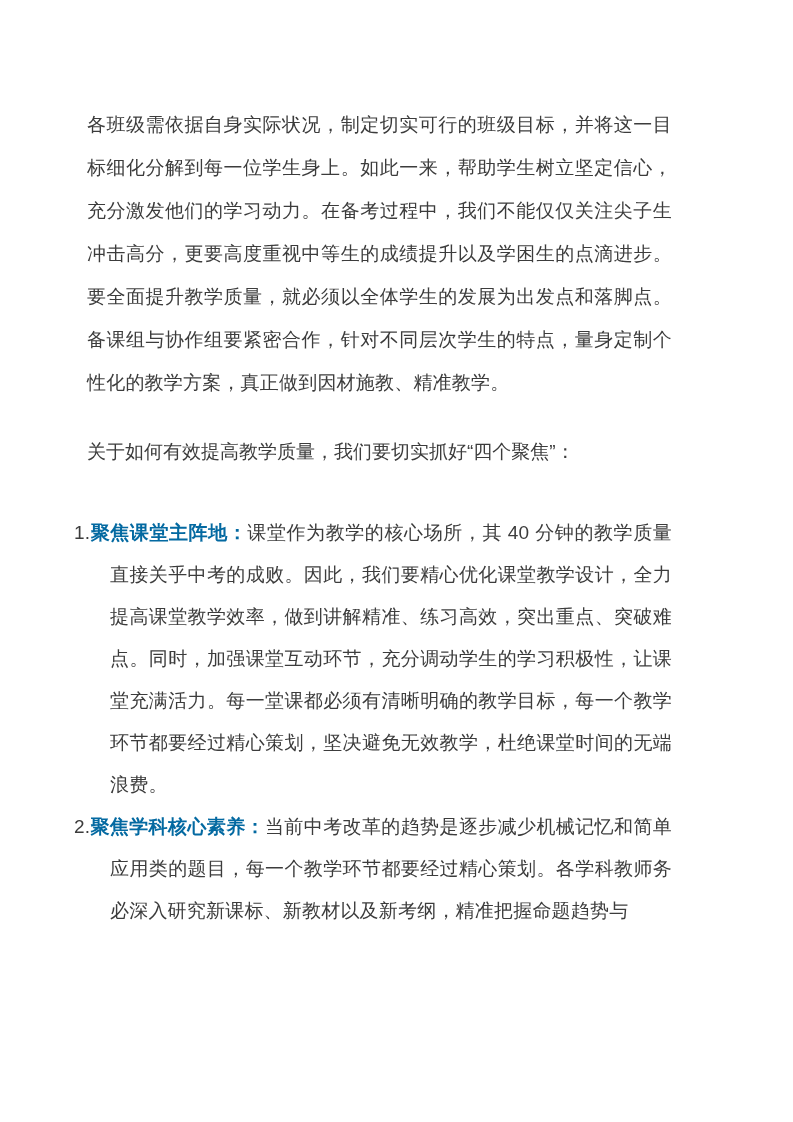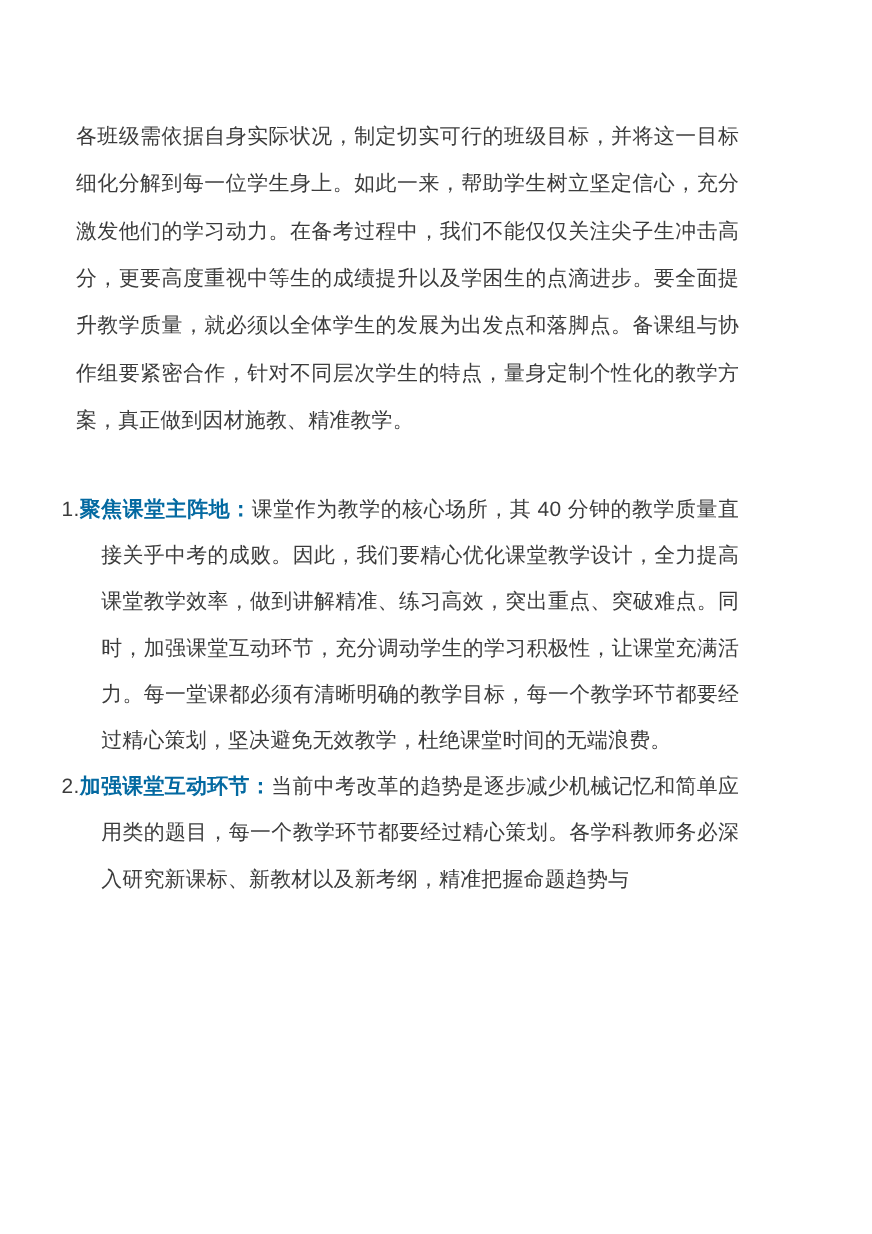--- a/index.html
+++ b/index.html
@@ -8,21 +8,21 @@
     background: #ffffff;
   }
   .page {
     position: relative;
     width: 793px;
     height: 946px;
     margin: 0 auto;
     background: #ffffff;
     overflow: hidden;
     box-sizing: border-box;
-    padding: 103px 121px 0 69px;
+    padding: 103px 121px 0 87px;
     font-family: "Liberation Sans", "DejaVu Sans", sans-serif;
     color: #3c3c3c;
   }
   .body-paragraph {
     margin: 0;
     font-size: 19px;
     line-height: 43px;
     text-align: justify;
     text-justify: inter-ideograph;
     letter-spacing: 0.2px;
@@ -58,22 +58,23 @@
   }
 </style>
 </head>
 <body>
 
 <div class="page">
 
   <p class="body-paragraph">各班级需依据自身实际状况，制定切实可行的班级目标，并将这一目标细化分解到每一位学生身上。如此一来，帮助学生树立坚定信心，充分激发他们的学习动力。在备考过程中，我们不能仅仅关注尖子生冲击高分，更要高度重视中等生的成绩提升以及学困生的点滴进步。要全面提升教学质量，就必须以全体学生的发展为出发点和落脚点。备课组与协作组要紧密合作，针对不同层次学生的特点，量身定制个性化的教学方案，真正做到因材施教、精准教学。</p>
 
 
+  <p class="intro-paragraph">关于如何有效提高教学质量，我们要切实抓好“四个聚焦”：</p>
 
   <div class="focus-list">
 
     <p class="focus-item"><span class="item-number">1.</span><span class="item-label">聚焦课堂主阵地：</span><span class="item-text">课堂作为教学的核心场所，其 40 分钟的教学质量直接关乎中考的成败。因此，我们要精心优化课堂教学设计，全力提高课堂教学效率，做到讲解精准、练习高效，突出重点、突破难点。同时，加强课堂互动环节，充分调动学生的学习积极性，让课堂充满活力。每一堂课都必须有清晰明确的教学目标，每一个教学环节都要经过精心策划，坚决避免无效教学，杜绝课堂时间的无端浪费。</span></p>
 
-    <p class="focus-item"><span class="item-number">2.</span><span class="item-label">加强课堂互动环节：</span><span class="item-text">当前中考改革的趋势是逐步减少机械记忆和简单应用类的题目，每一个教学环节都要经过精心策划。各学科教师务必深入研究新课标、新教材以及新考纲，精准把握命题趋势与</span></p>
+    <p class="focus-item"><span class="item-number">2.</span><span class="item-label">聚焦学科核心素养：</span><span class="item-text">当前中考改革的趋势是逐步减少机械记忆和简单应用类的题目，每一个教学环节都要经过精心策划。各学科教师务必深入研究新课标、新教材以及新考纲，精准把握命题趋势与</span></p>
 
   </div>
 
 </div>
 
 </body></html>

